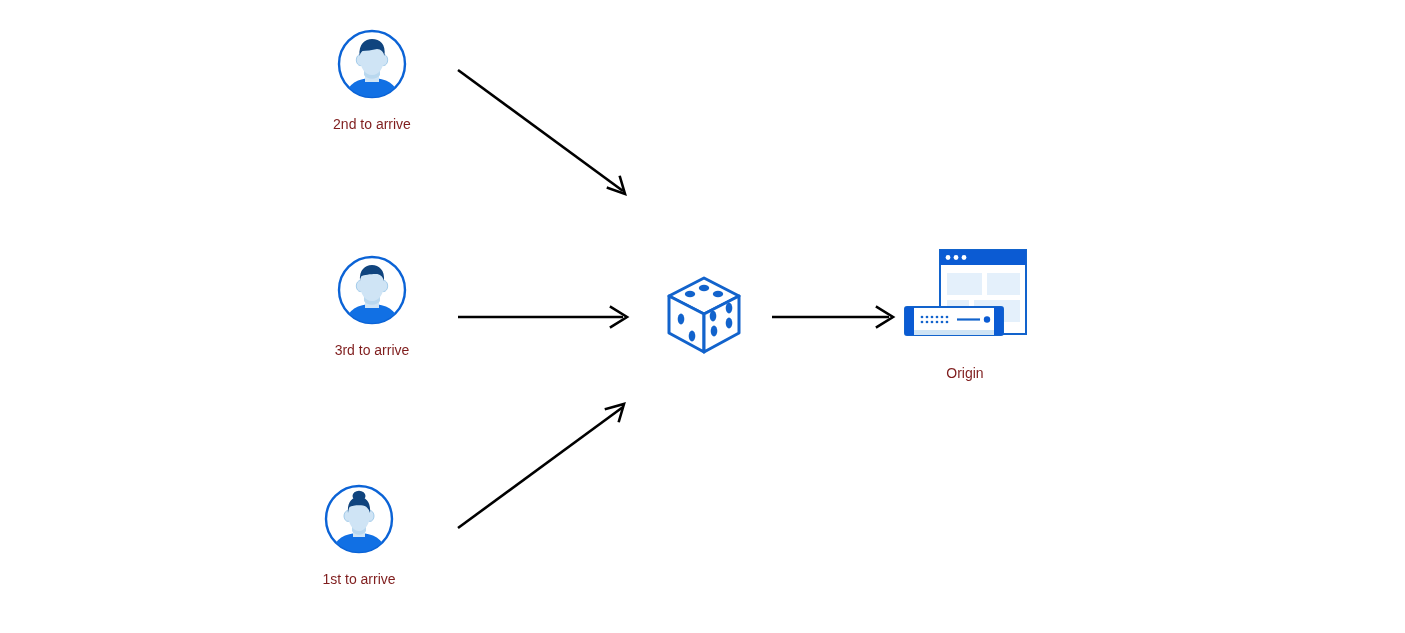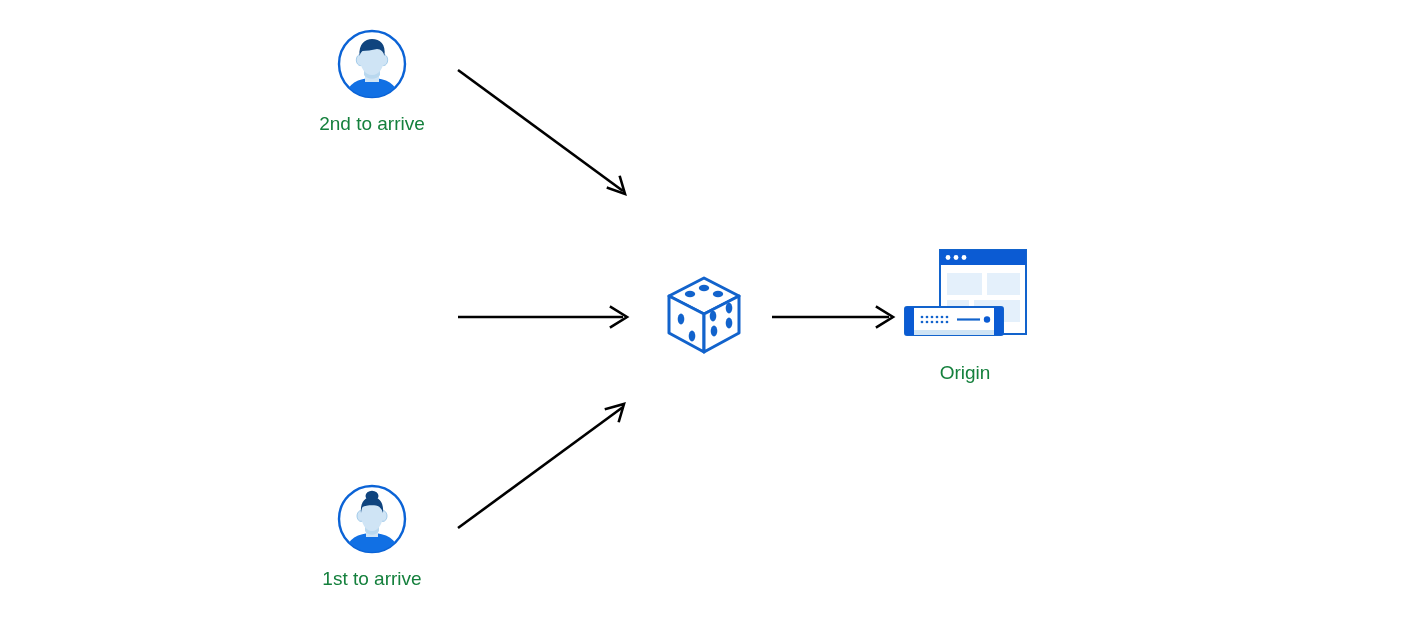--- a/index.html
+++ b/index.html
@@ -22,23 +22,23 @@
     height: 633px;
   }
   .node {
     position: absolute;
     display: flex;
     flex-direction: column;
     align-items: center;
   }
   .node-label {
     margin-top: 12px;
-    font-size: 19px;
+    font-size: 14px;
     line-height: 24px;
-    color: #15803d;
+    color: #7f1d1d;
     white-space: nowrap;
     text-align: center;
   }
   .avatar-node { width: 160px; }
   .avatar-wrap { width: 72px; height: 72px; }
   .origin-node { width: 220px; }
   .origin-wrap { width: 130px; height: 104px; }
   .dice-node {
     position: absolute;
     width: 90px;
@@ -94,22 +94,44 @@
           <ellipse cx="24.5" cy="32" rx="4.2" ry="5.6" fill="#cfe4f5" stroke="#9cc7e8" stroke-width="0.9"></ellipse>
           <ellipse cx="47.5" cy="32" rx="4.2" ry="5.6" fill="#cfe4f5" stroke="#9cc7e8" stroke-width="0.9"></ellipse>
           <path d="M24 30 C24 18 31 13 36 13 C41 13 48 18 48 30 C48 40 43 47 36 47 C29 47 24 40 24 30 Z" fill="#cfe4f5"></path>
           <path d="M23.5 28 C22.5 16 29 11 36 11 C44 11 50 16 48.5 28 C47.5 24 45 21 41 21 C36 22 30 23 26.5 23 C25 24 24 26 23.5 28 Z" fill="#10447e"></path>
         </g>
       </svg>
     </div>
     <div class="node-label">2nd to arrive</div>
   </div>
 
-
-  <div class="node avatar-node" style="left:292px; top:483px;">
+  <div class="node avatar-node" style="left:292px; top:254px;">
+    <div class="avatar-wrap">
+      <svg width="72" height="72" viewBox="0 0 72 72" xmlns="http://www.w3.org/2000/svg">
+        <defs>
+          <clipPath id="clip-b">
+            <circle cx="36" cy="36" r="33"></circle>
+          </clipPath>
+        </defs>
+        <circle cx="36" cy="36" r="33" fill="#ffffff" stroke="#0b63d6" stroke-width="2.4"></circle>
+        <g clip-path="url(#clip-b)">
+          <path d="M8 76 C8 58 20 50 36 50 C52 50 64 58 64 76 Z" fill="#1170e4"></path>
+          <path d="M29 40 h14 v14 h-14 Z" fill="#cfe4f5"></path>
+          <path d="M28 47 C31 52 41 52 44 47 L44 41 L28 41 Z" fill="#b9d8ef"></path>
+          <ellipse cx="24.5" cy="32" rx="4.2" ry="5.6" fill="#cfe4f5" stroke="#9cc7e8" stroke-width="0.9"></ellipse>
+          <ellipse cx="47.5" cy="32" rx="4.2" ry="5.6" fill="#cfe4f5" stroke="#9cc7e8" stroke-width="0.9"></ellipse>
+          <path d="M24 30 C24 18 31 13 36 13 C41 13 48 18 48 30 C48 40 43 47 36 47 C29 47 24 40 24 30 Z" fill="#cfe4f5"></path>
+          <path d="M24 27 C23 16 29 11 36 11 C43 11 49 16 48 27 C46.5 22 44 20 40 20 C34 20 28 21 25.5 22 C24.8 23.5 24.2 25 24 27 Z" fill="#10447e"></path>
+        </g>
+      </svg>
+    </div>
+    <div class="node-label">3rd to arrive</div>
+  </div>
+
+  <div class="node avatar-node" style="left:279px; top:483px;">
     <div class="avatar-wrap">
       <svg width="72" height="72" viewBox="0 0 72 72" xmlns="http://www.w3.org/2000/svg">
         <defs>
           <clipPath id="clip-c">
             <circle cx="36" cy="36" r="33"></circle>
           </clipPath>
         </defs>
         <circle cx="36" cy="36" r="33" fill="#ffffff" stroke="#0b63d6" stroke-width="2.4"></circle>
         <g clip-path="url(#clip-c)">
           <path d="M8 76 C8 58 20 50 36 50 C52 50 64 58 64 76 Z" fill="#1170e4"></path>

